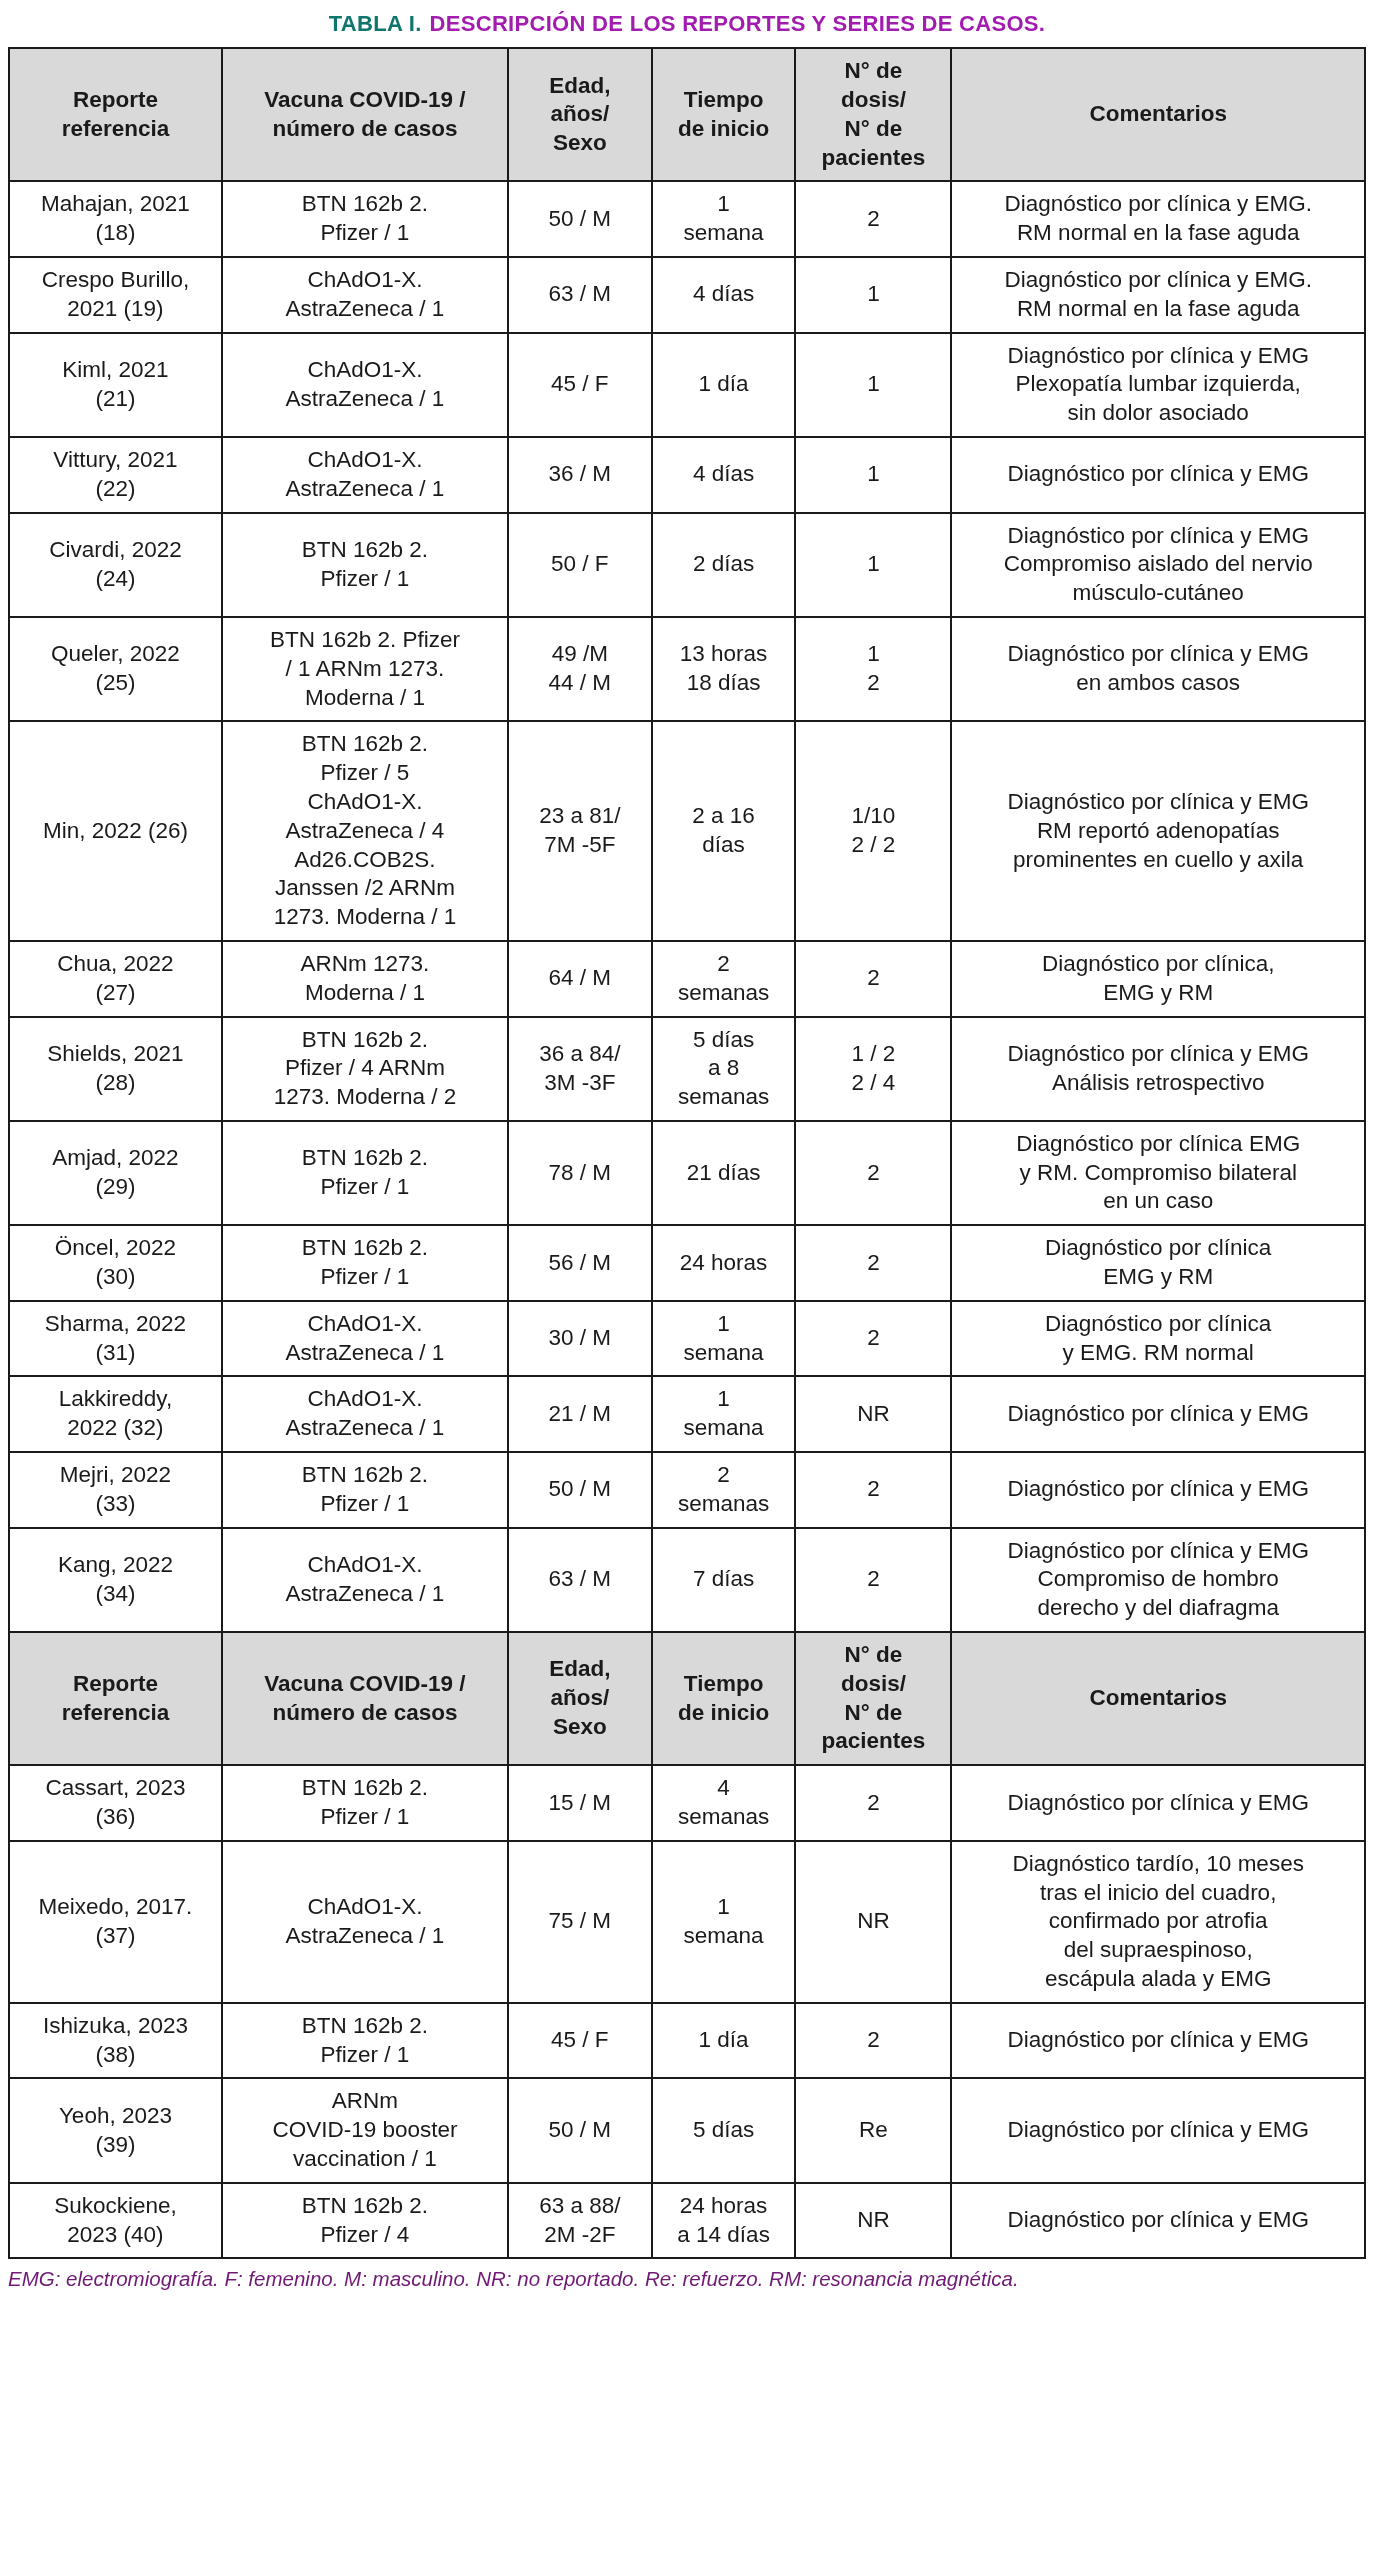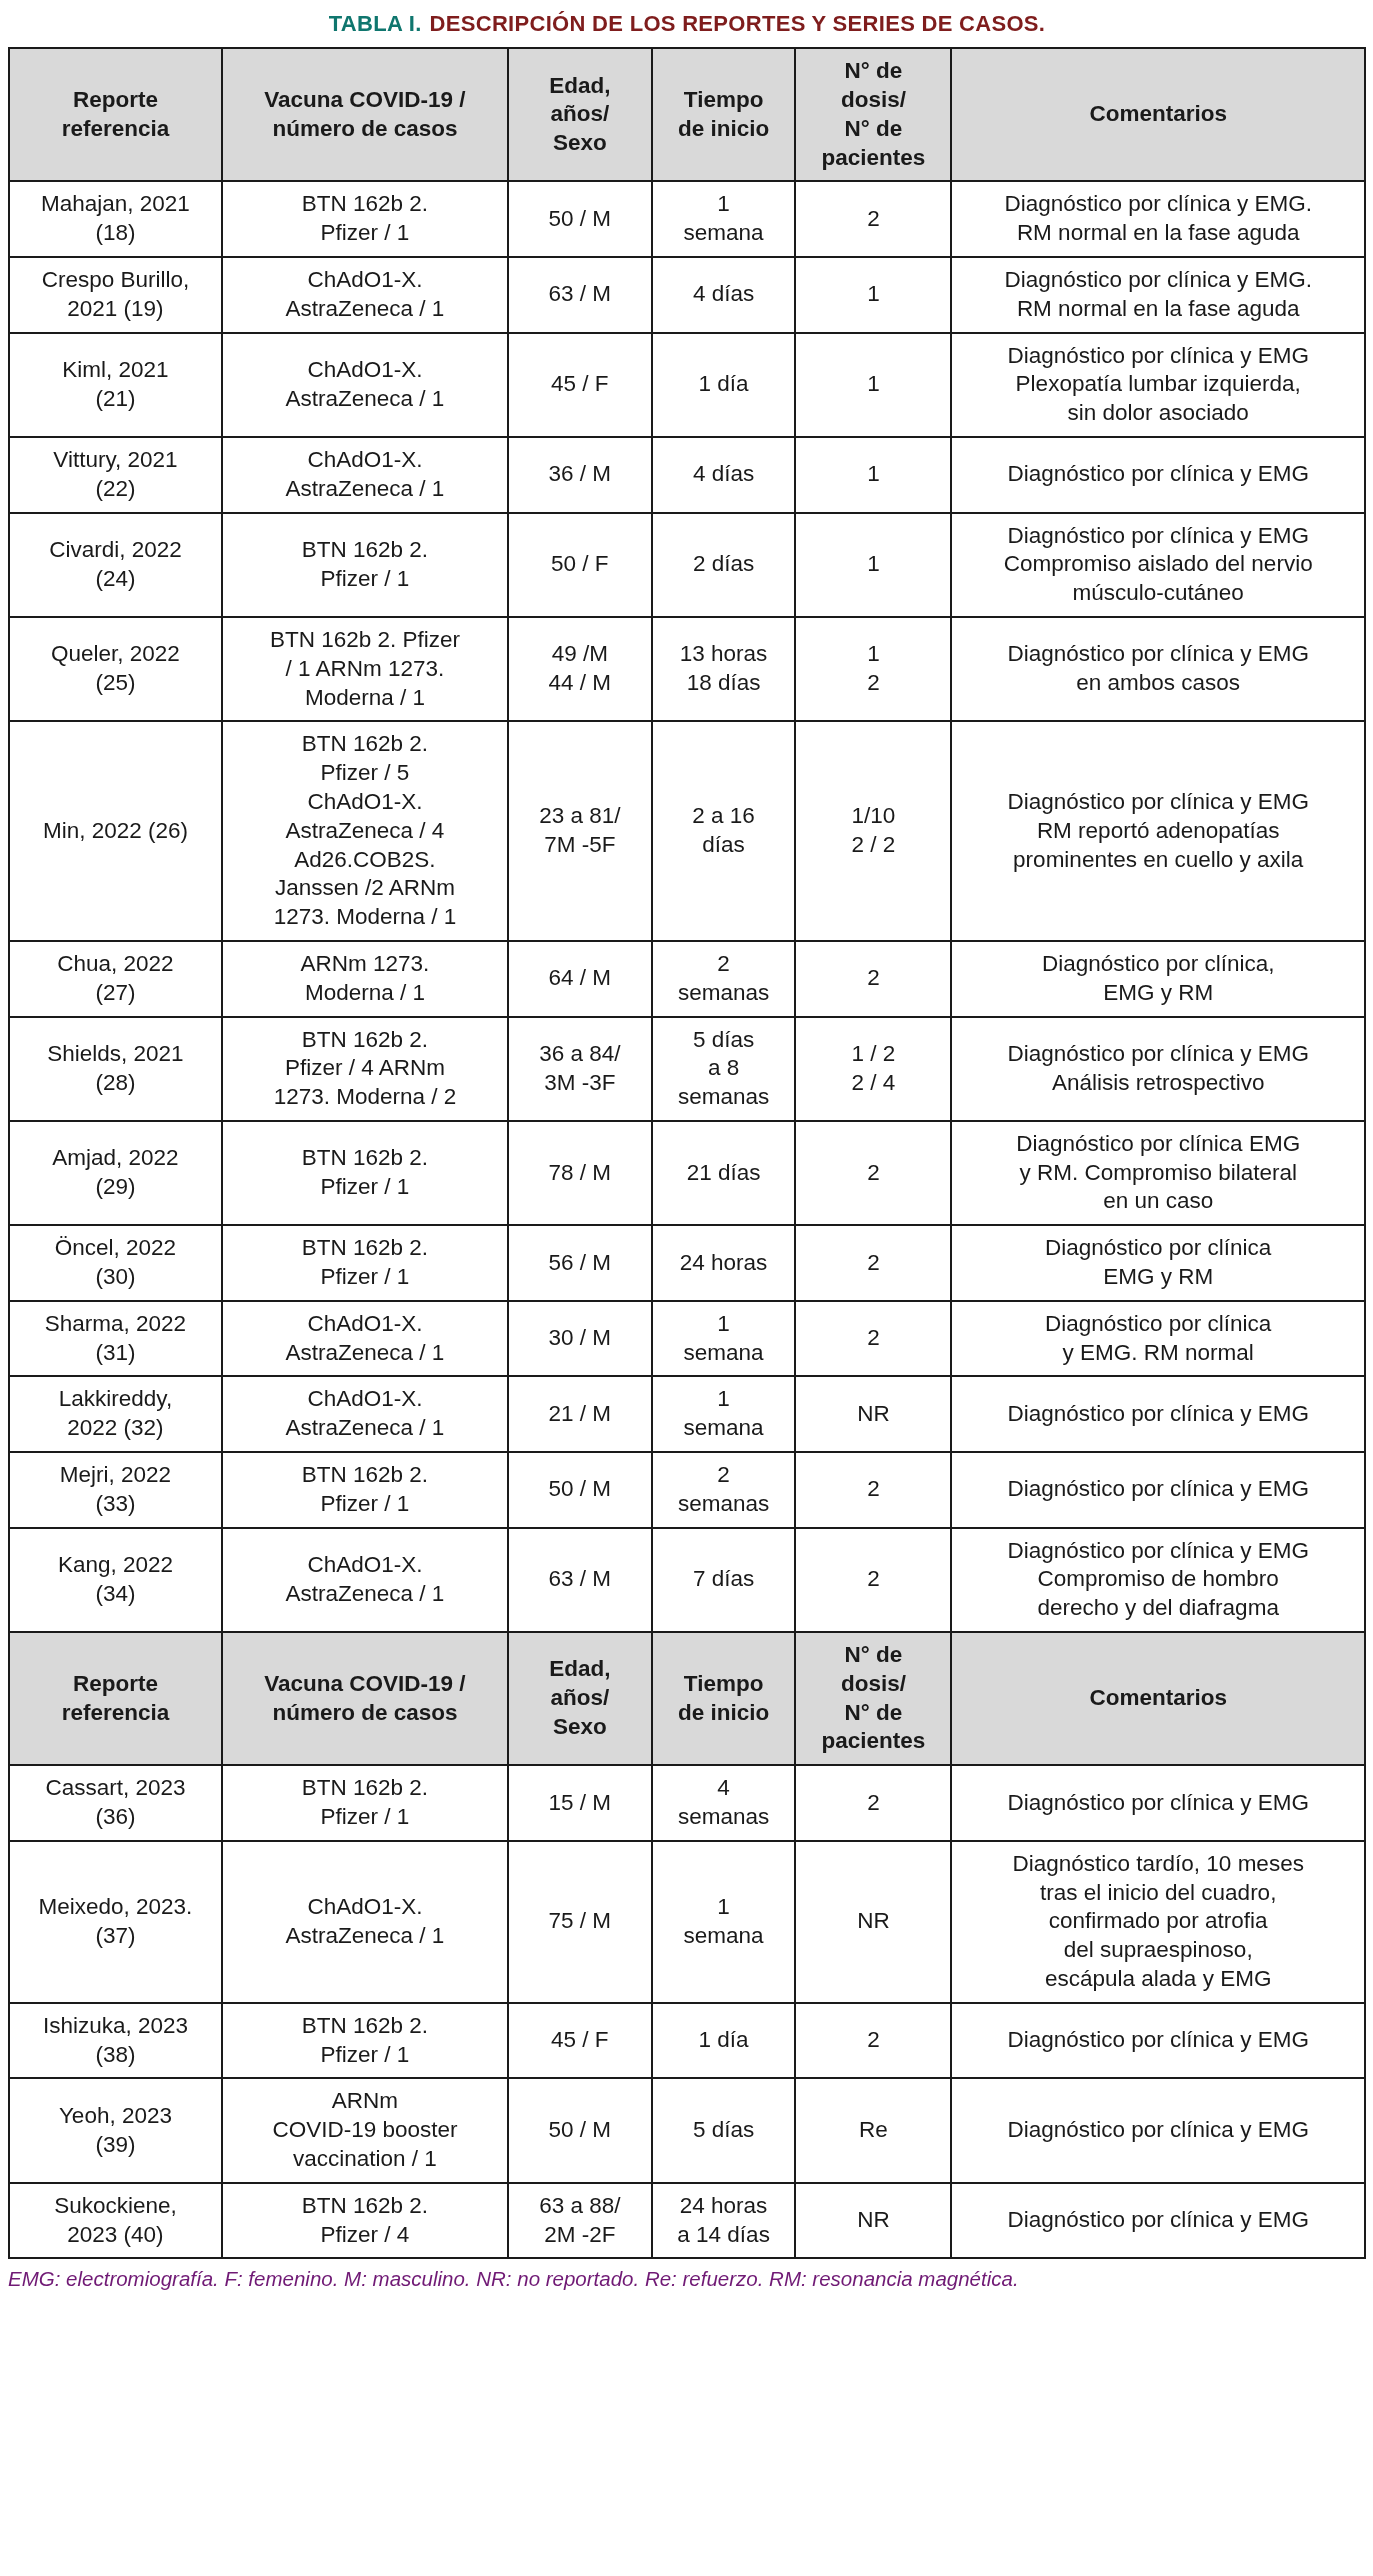--- a/index.html
+++ b/index.html
@@ -15,21 +15,21 @@
   }
   .title {
     text-align: center;
     font-weight: bold;
     font-size: 22px;
     letter-spacing: 0.3px;
     margin-bottom: 10.6px;
     font-family: "Liberation Sans", sans-serif;
   }
   .title-label { color: #0f766e; }
-  .title-text  { color: #7f1d1d; margin-left: 8px; margin-top: 35px; }
+  .title-text  { color: #a21caf; margin-left: 8px; margin-top: 35px; }
 
   table.cases {
     width: 100%;
     border-collapse: collapse;
     border: 2.6px solid #1a1a1a;
     table-layout: fixed;
   }
   table.cases th,
   table.cases td {
     border: 2px solid #1a1a1a;
@@ -297,21 +297,21 @@
 (36)</td>
           <td>BTN 162b 2.
 Pfizer / 1</td>
           <td>15 / M</td>
           <td>4
 semanas</td>
           <td>2</td>
           <td>Diagnóstico por clínica y EMG</td>
         </tr>
         <tr>
-          <td>Meixedo, 2023.
+          <td>Meixedo, 2017.
 (37)</td>
           <td>ChAdO1-X.
 AstraZeneca / 1</td>
           <td>75 / M</td>
           <td>1
 semana</td>
           <td>NR</td>
           <td>Diagnóstico tardío, 10 meses
 tras el inicio del cuadro,
 confirmado por atrofia

